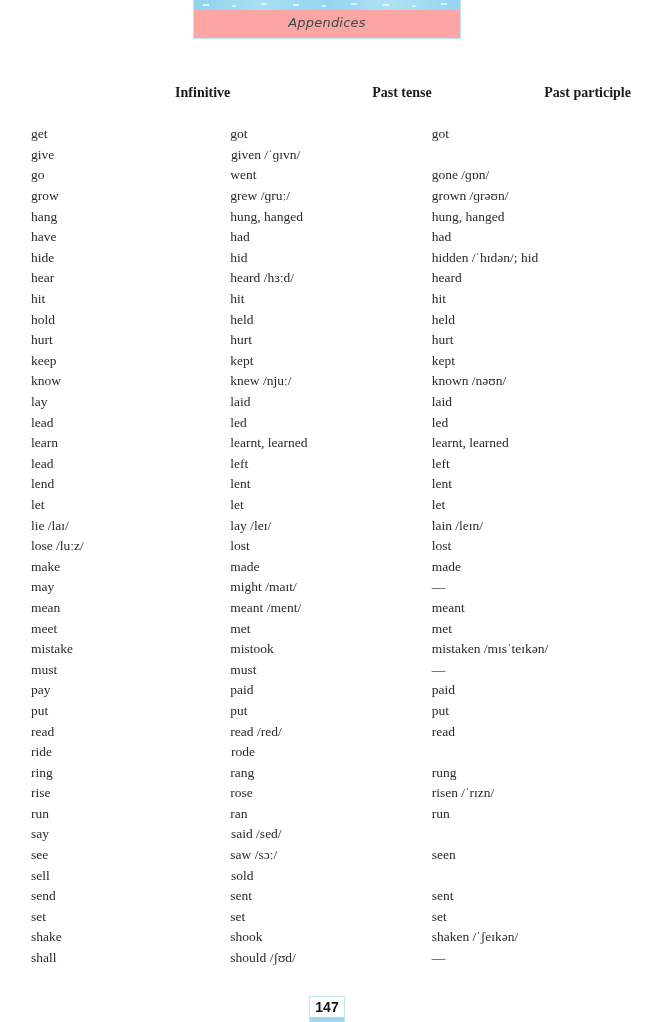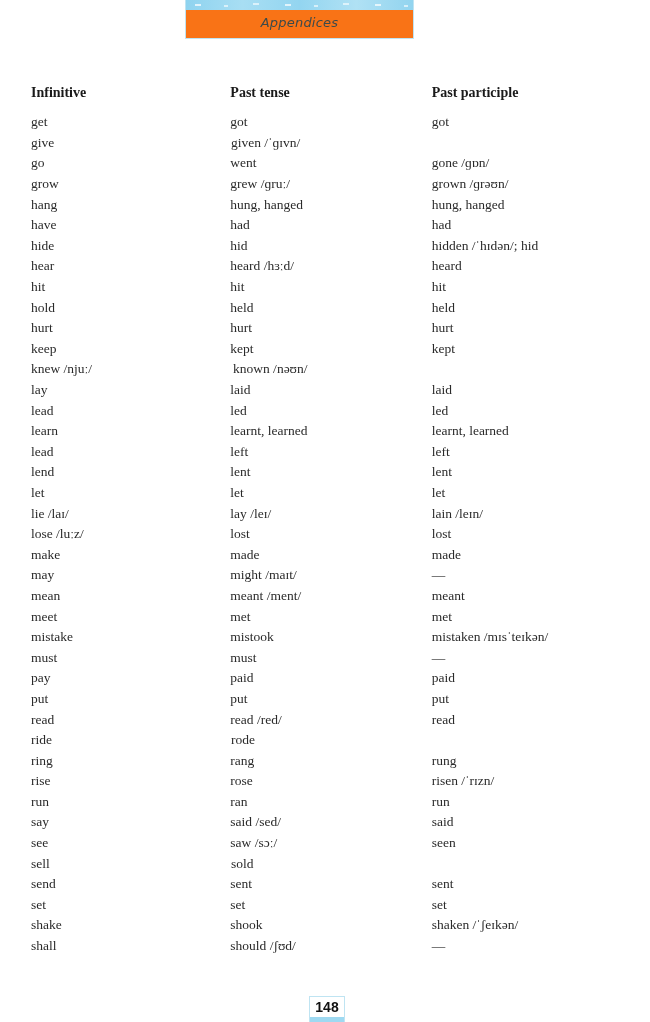--- a/index.html
+++ b/index.html
@@ -10,28 +10,28 @@
     body {
       width: 650px;
       height: 1022px;
       position: relative;
       overflow: hidden;
       font-family: "Liberation Serif", "DejaVu Serif", serif;
       color: #2a2a2a;
     }
     .header-tab {
       position: absolute;
-      left: 185px;
+      left: 193px;
       top: 0;
-      width: 229px;
+      width: 268px;
       height: 39px;
       border: 1px solid #bfe4f2;
       border-top: none;
       box-sizing: border-box;
-      background: #f97316;
+      background: #fca5a5;
     }
     .header-band {
       height: 10px;
       background: linear-gradient(90deg, #8fd3ef 0%, #a8def3 25%, #93d5f0 50%, #b0e1f4 75%, #92d4ef 100%);
       position: relative;
       overflow: hidden;
     }
     .header-band::after {
       content: "";
       position: absolute;
@@ -62,21 +62,22 @@
       height: 20.6px;
       align-items: center;
       font-size: 13.5px;
       white-space: nowrap;
     }
     .row.head {
       height: 22px;
       font-weight: bold;
       font-size: 14px;
       color: #1a1a1a;
-      margin-bottom: 8px;
+      margin-bottom: 20px;
+      text-align: right;
     }
     .c1 { width: 200px; }
     .c2 { width: 202px; }
     .c3 { width: 200px; }
     .page-number {
       position: absolute;
       left: 309px;
       top: 996px;
       width: 36px;
       height: 26px;
@@ -168,20 +169,21 @@
         <div class="c1">hurt</div>
         <div class="c2">hurt</div>
         <div class="c3">hurt</div>
       </div>
       <div class="row">
         <div class="c1">keep</div>
         <div class="c2">kept</div>
         <div class="c3">kept</div>
       </div>
       <div class="row">
+        <div class="c1">know</div>
         <div class="c2">knew /njuː/</div>
         <div class="c3">known /nəʊn/</div>
       </div>
       <div class="row">
         <div class="c1">lay</div>
         <div class="c2">laid</div>
         <div class="c3">laid</div>
       </div>
       <div class="row">
         <div class="c1">lead</div>
@@ -278,21 +280,20 @@
         <div class="c3">risen /ˈrɪzn/</div>
       </div>
       <div class="row">
         <div class="c1">run</div>
         <div class="c2">ran</div>
         <div class="c3">run</div>
       </div>
       <div class="row">
         <div class="c1">say</div>
         <div class="c2">said /sed/</div>
-        <div class="c3">said</div>
       </div>
       <div class="row">
         <div class="c1">see</div>
         <div class="c2">saw /sɔː/</div>
         <div class="c3">seen</div>
       </div>
       <div class="row">
         <div class="c1">sell</div>
         <div class="c3">sold</div>
       </div>
@@ -313,15 +314,15 @@
       </div>
       <div class="row">
         <div class="c1">shall</div>
         <div class="c2">should /ʃʊd/</div>
         <div class="c3">—</div>
       </div>
     </div>
 </div>
 
 <div class="page-number">
-  <div class="page-number-text">148</div>
+  <div class="page-number-text">147</div>
   <div class="page-number-band"></div>
 </div>
 
 </body></html>

